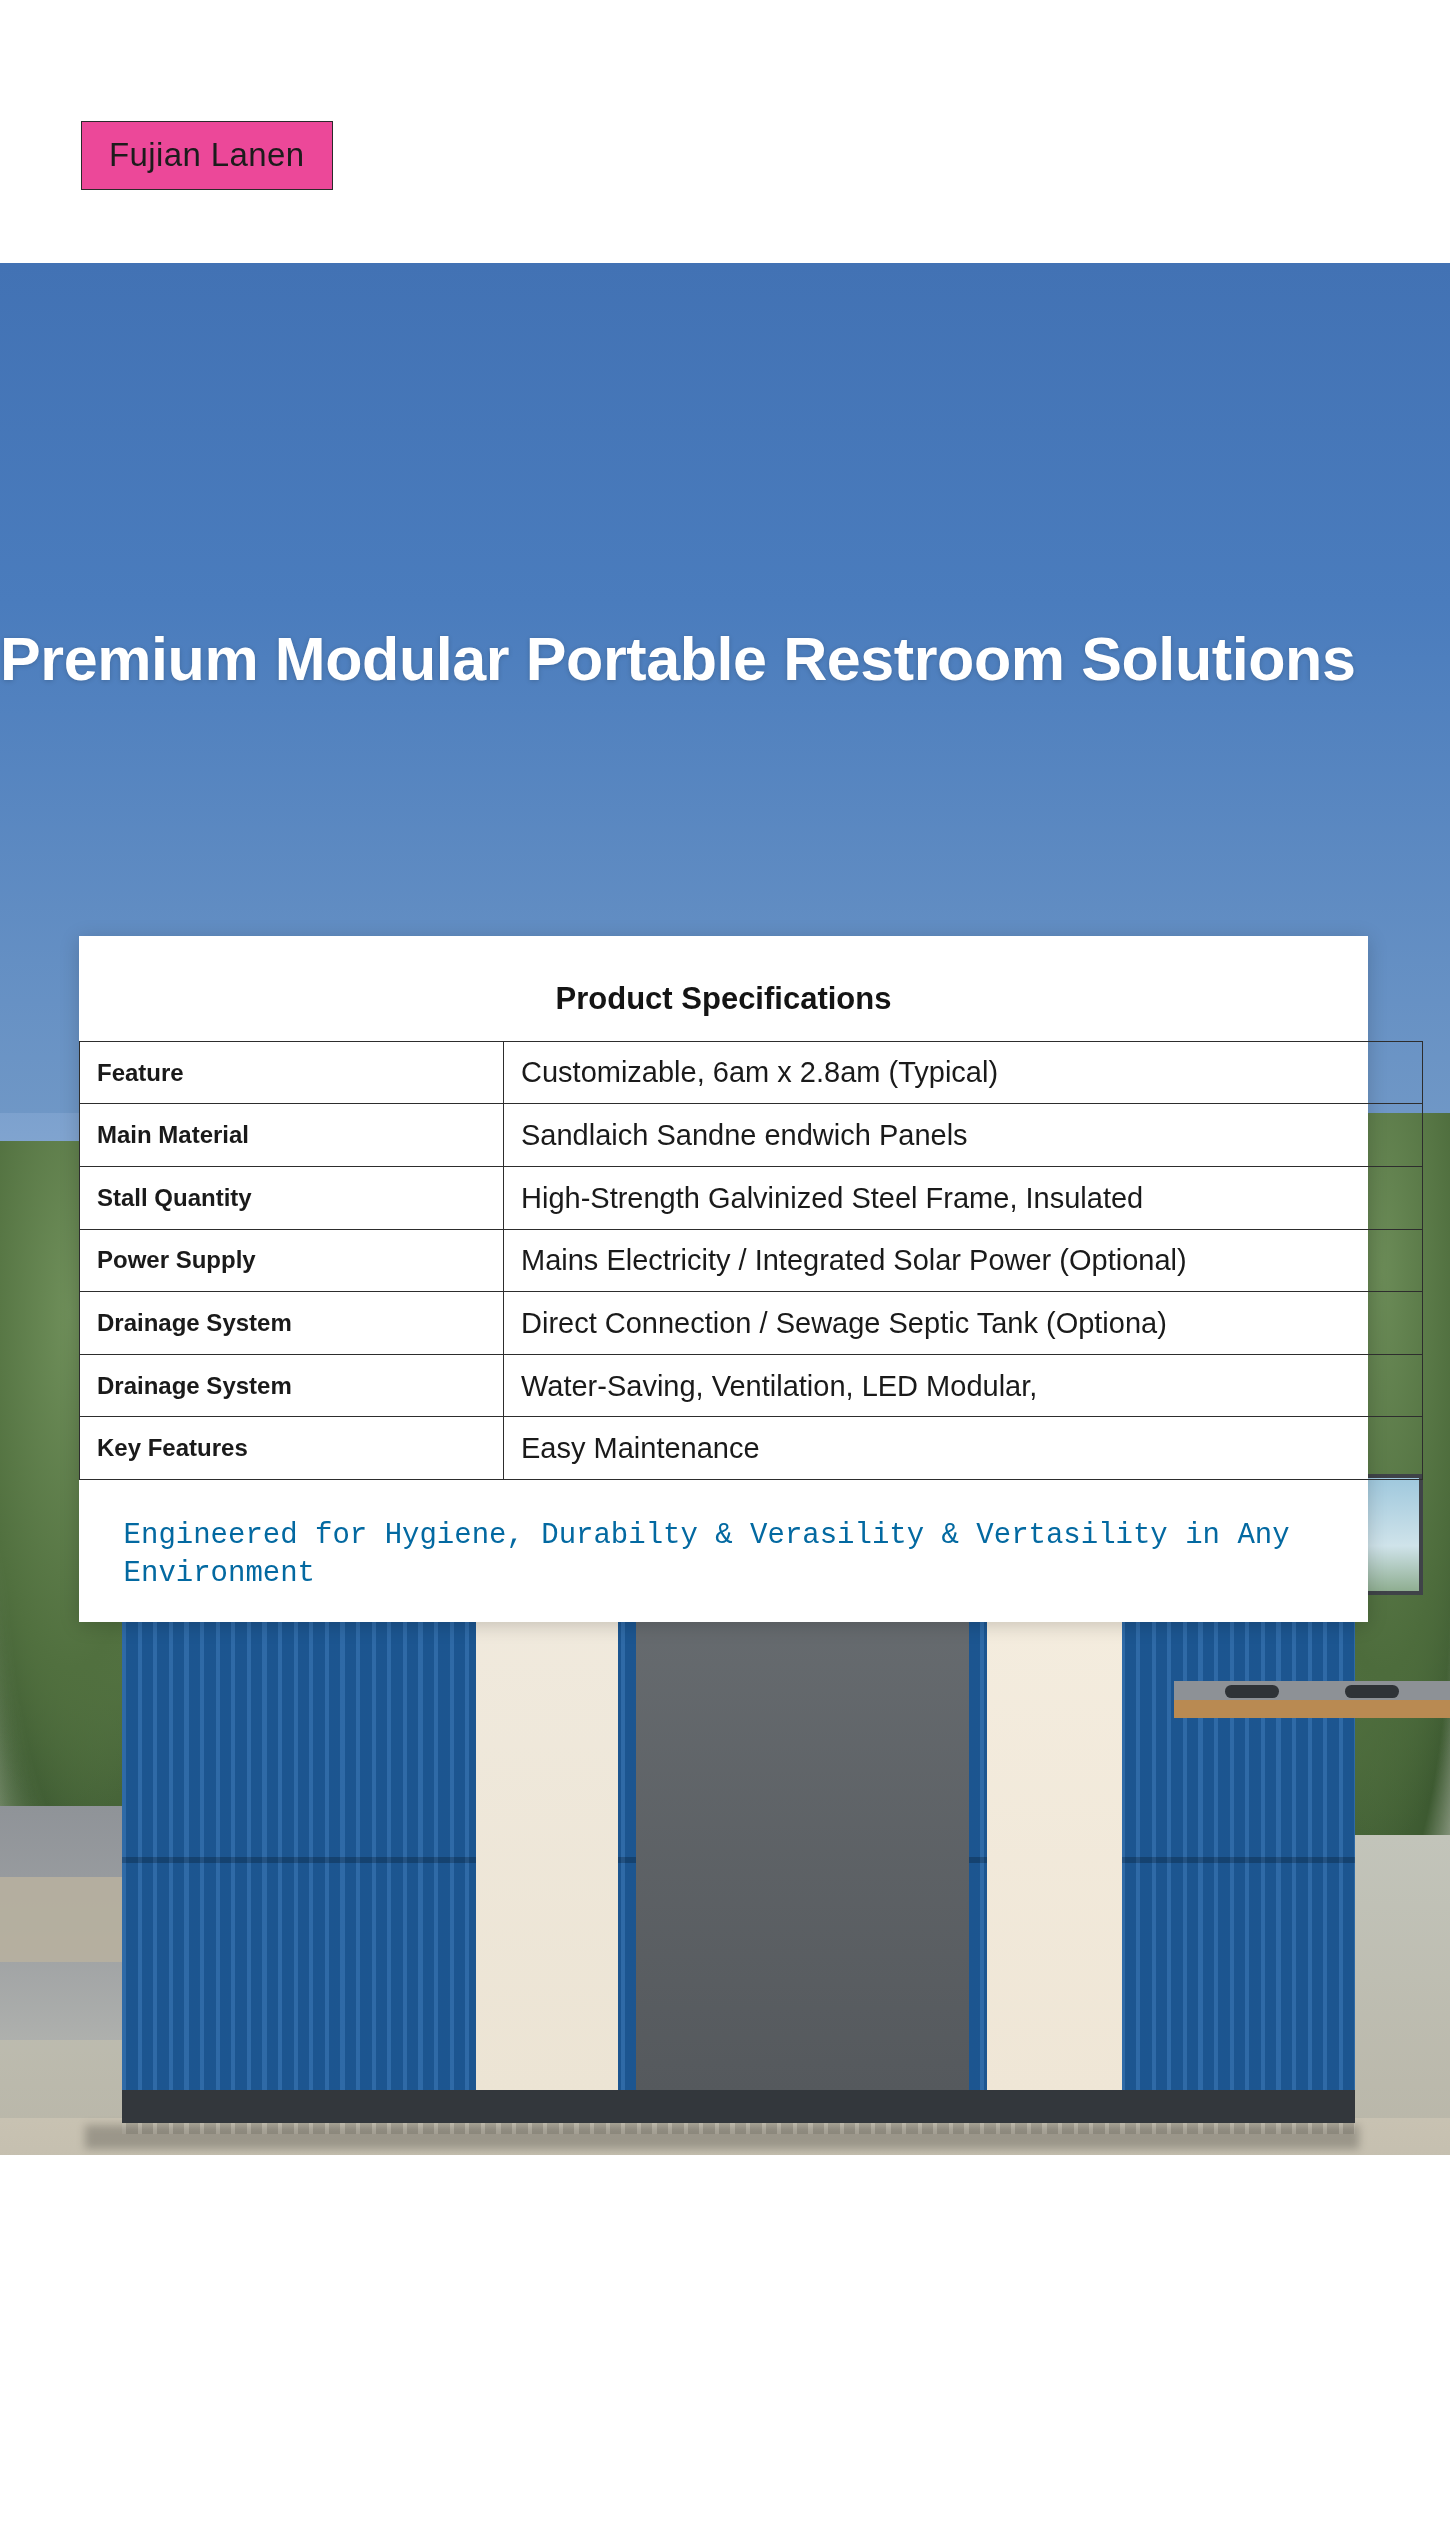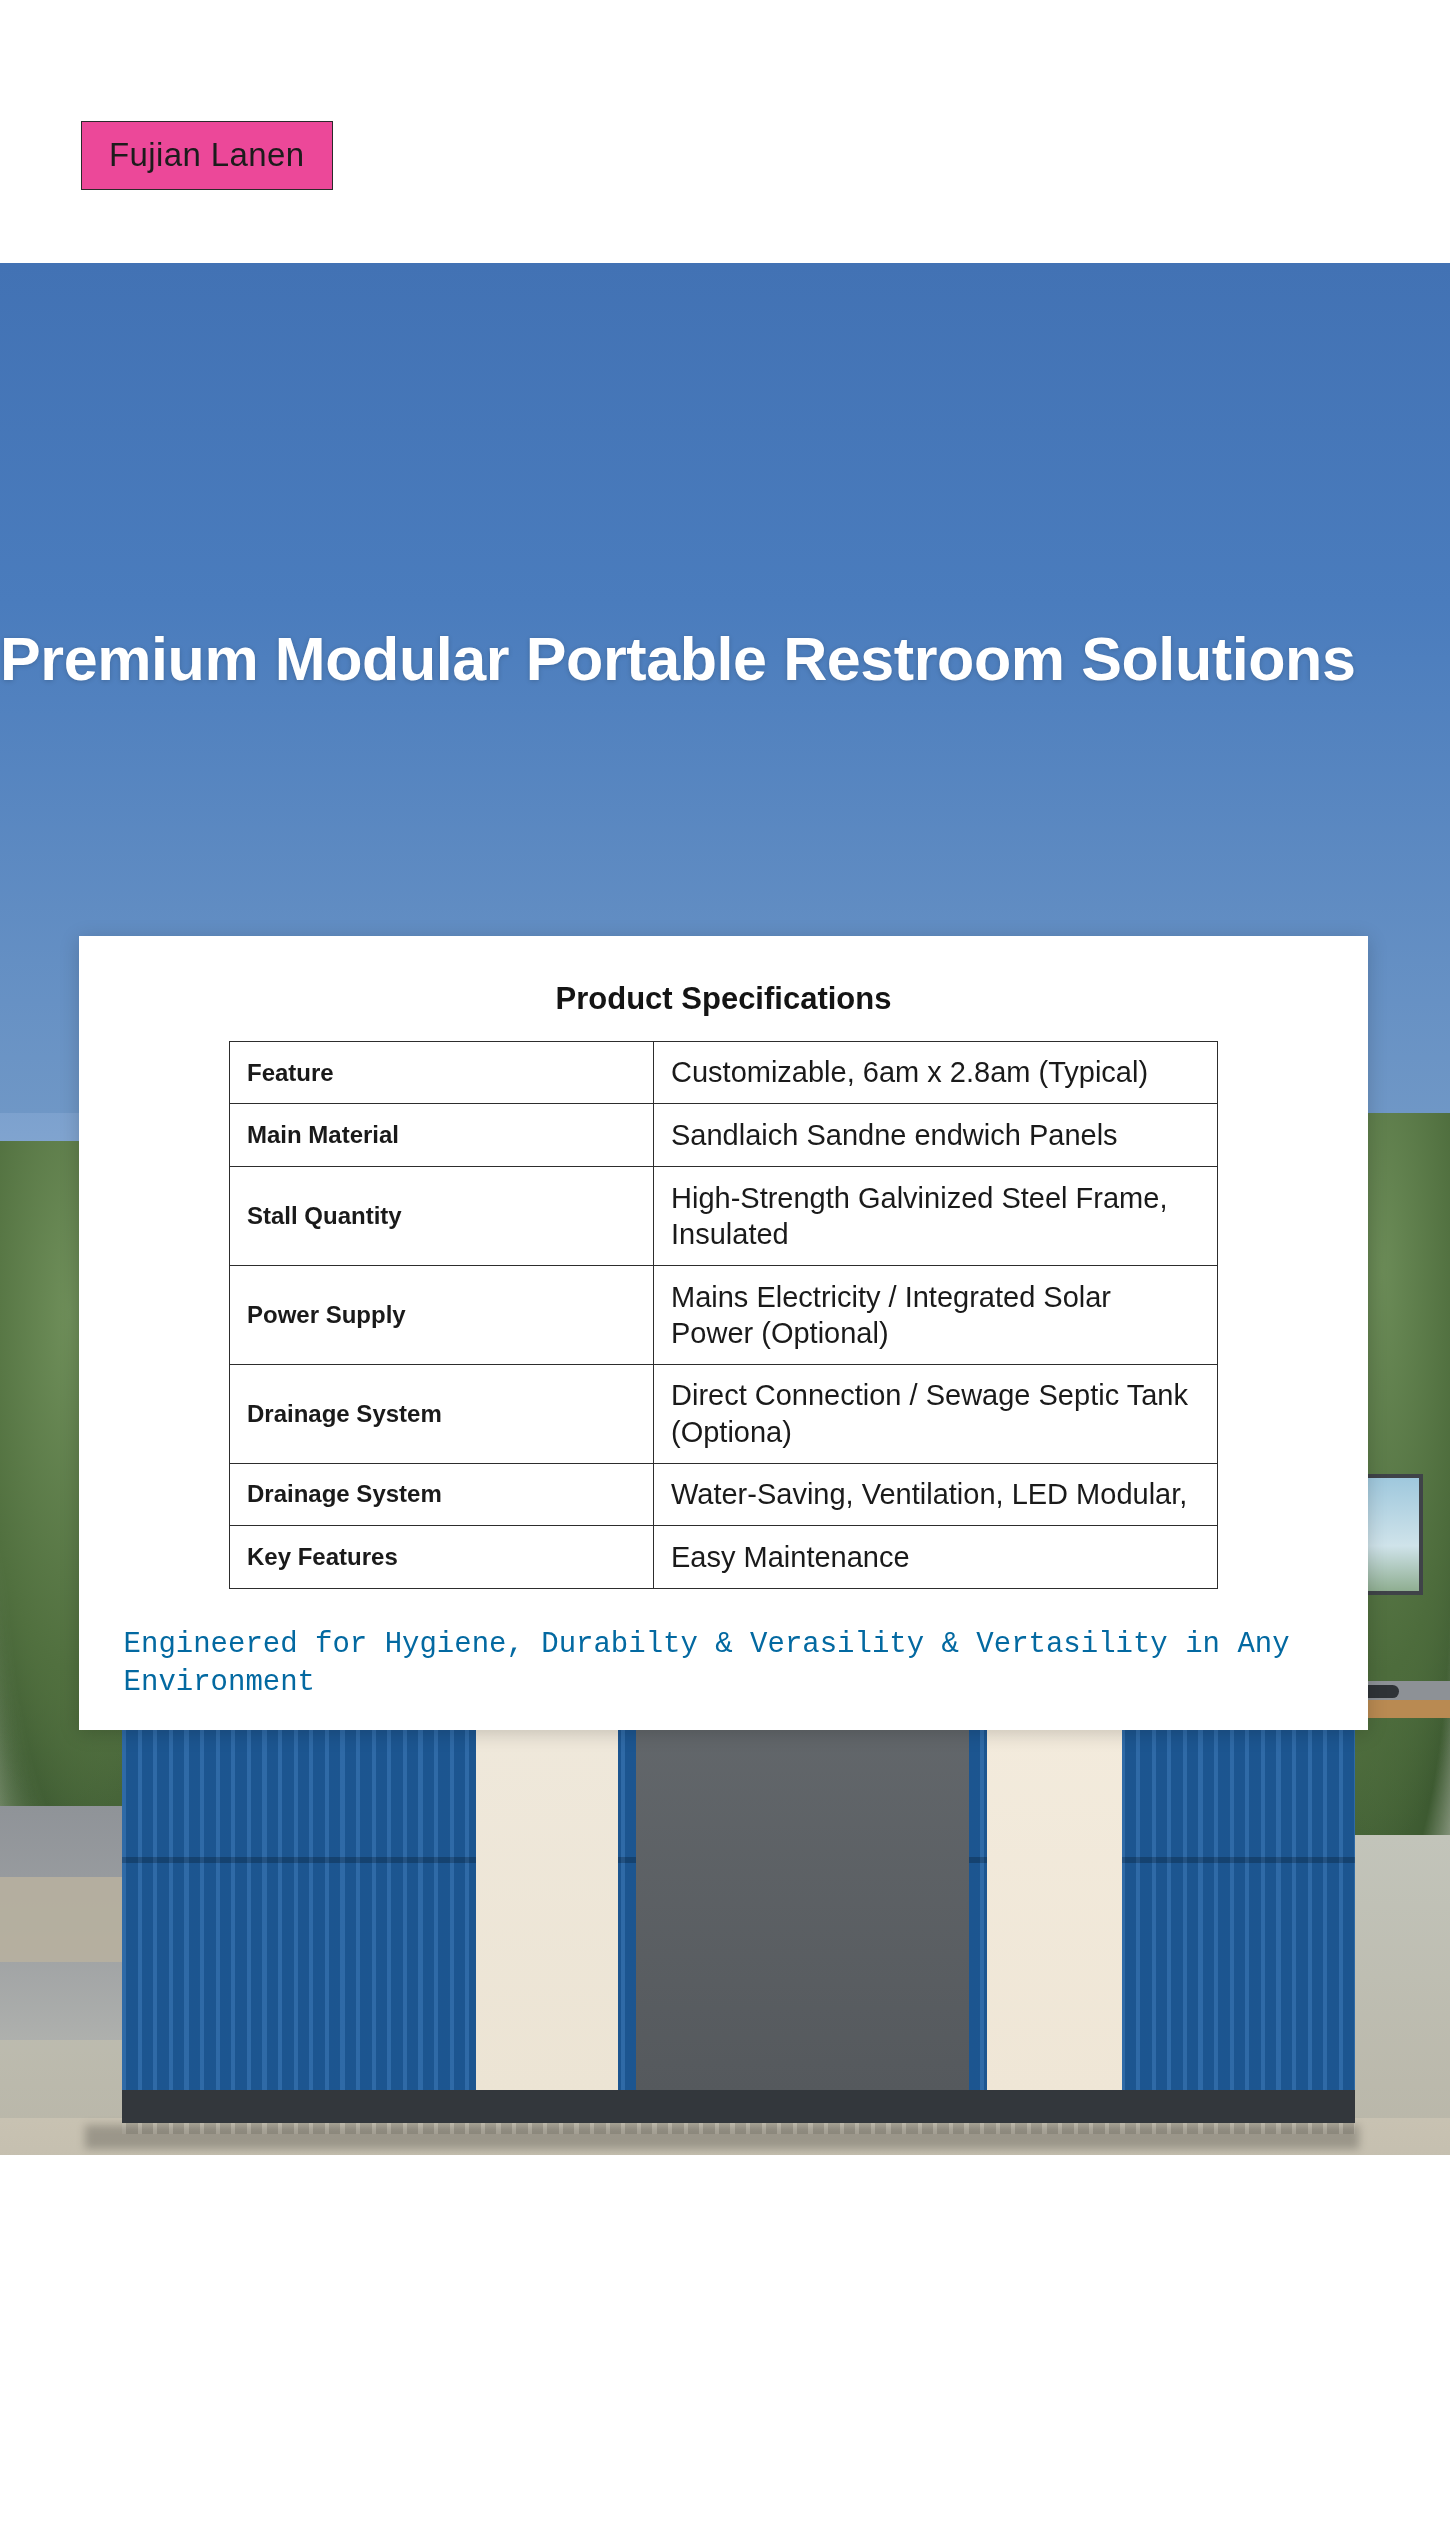--- a/index.html
+++ b/index.html
@@ -278,21 +278,21 @@
   .spec-title {
     text-align: center;
     font-size: 31px;
     font-weight: bold;
     color: #141414;
     margin: 12.7px 0 24px 0;
   }
   table.spec {
     border-collapse: collapse;
     margin: 0 auto;
-    width: 989px;
+    width: 1344px;
     table-layout: fixed;
   }
   table.spec td {
     border: 1.4px solid #2d2d2d;
     padding: 12.7px 17px;
     vertical-align: middle;
     font-size: 29px;
     color: #1a1a1a;
     line-height: 1.25;
   }

